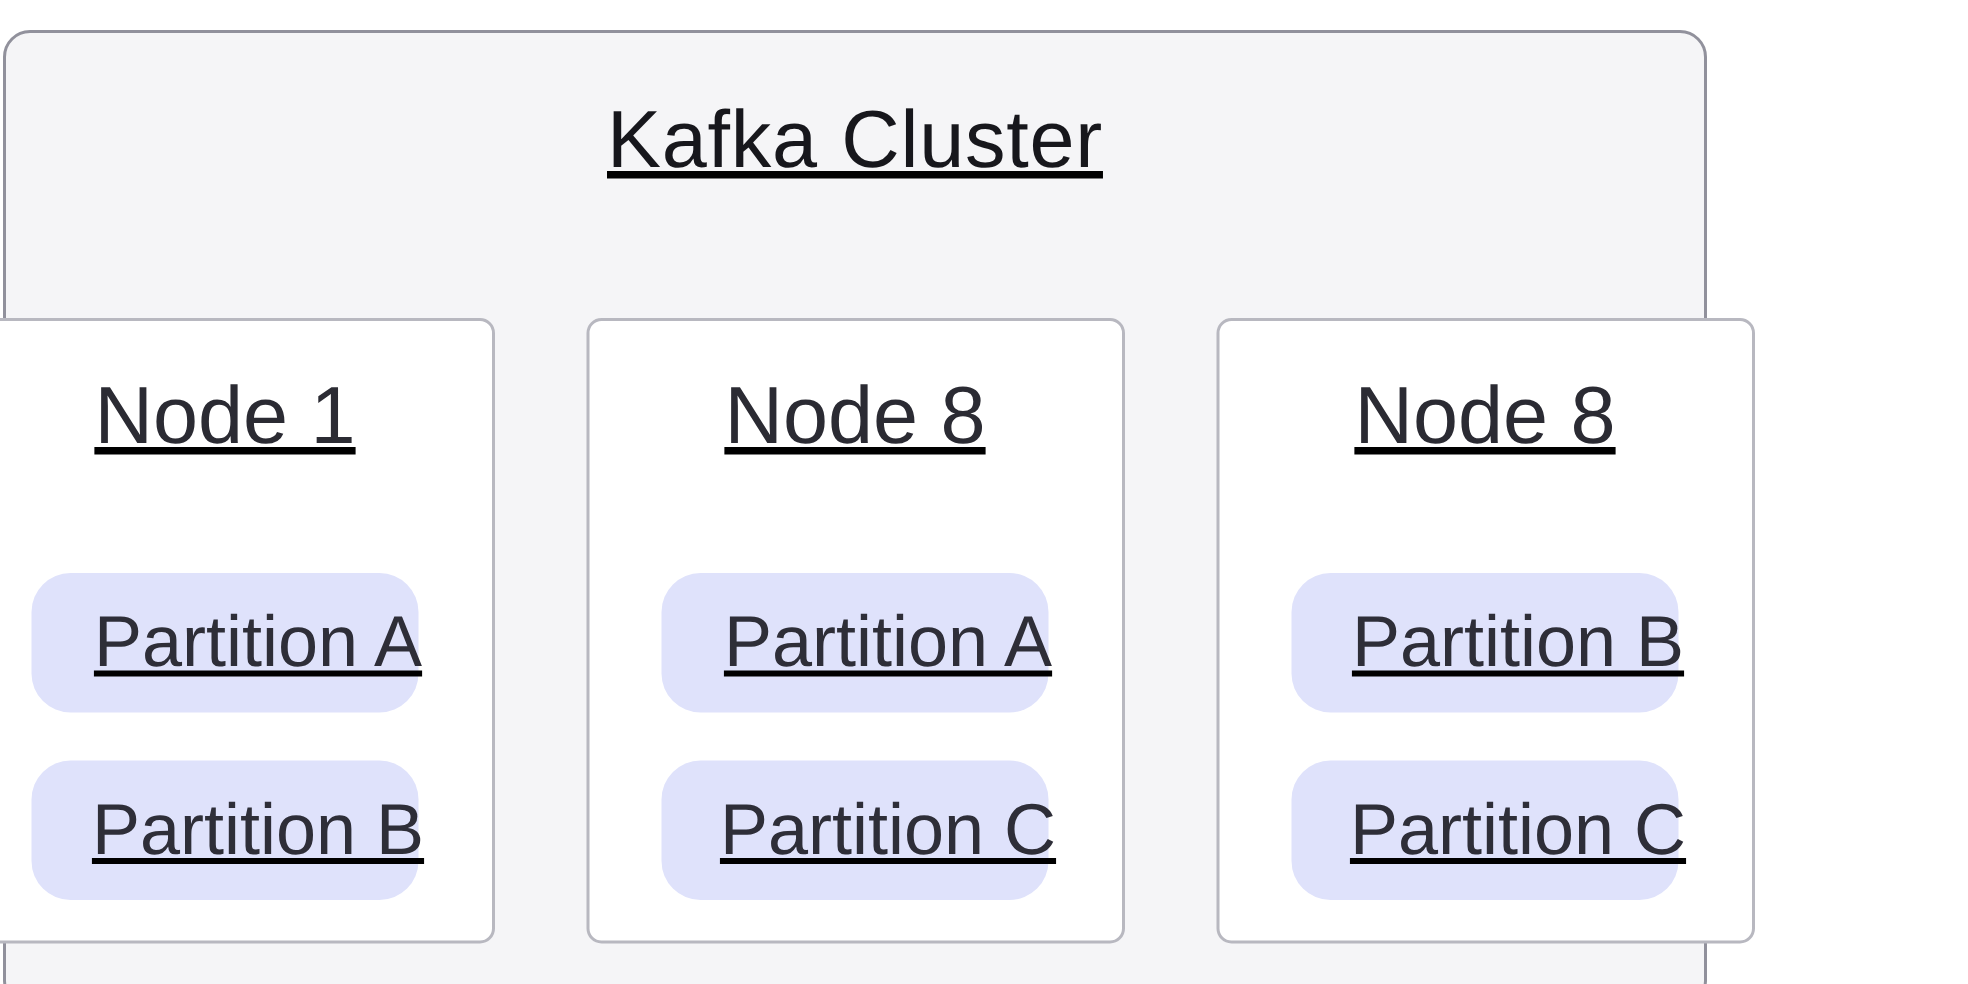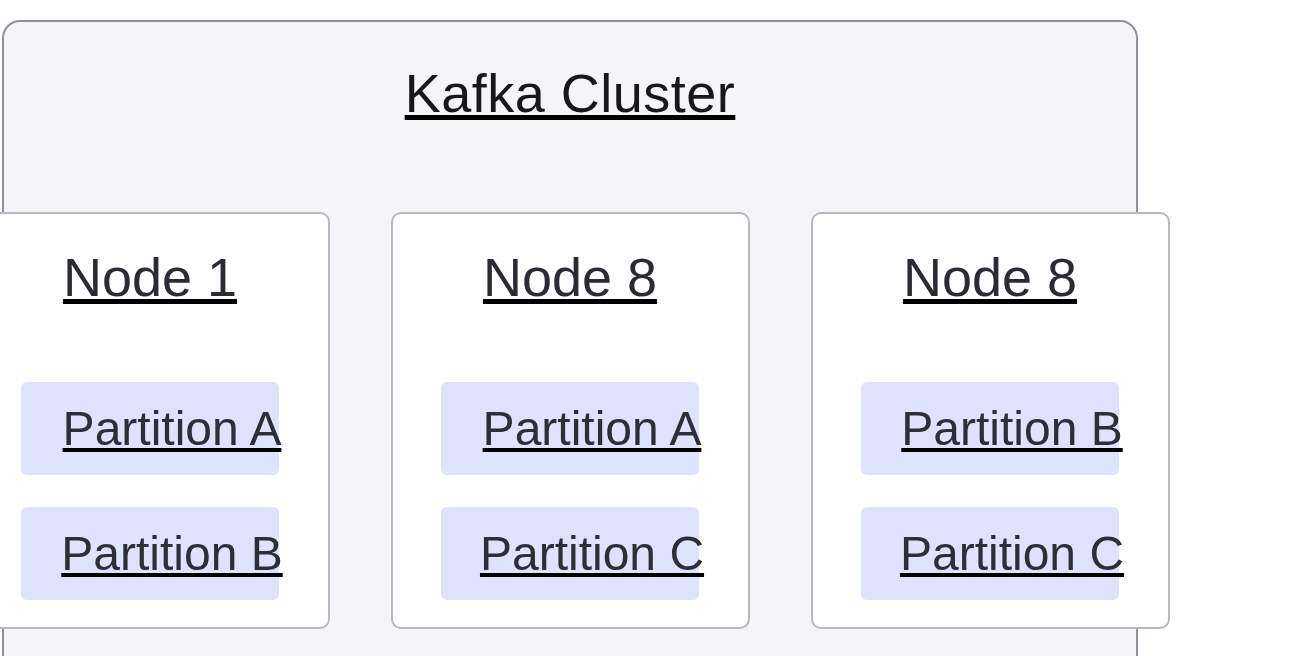--- a/index.html
+++ b/index.html
@@ -69,21 +69,21 @@
     margin-top: 74px;
     display: flex;
     flex-direction: column;
     gap: 32px;
     align-items: center;
   }
   .partition-pill {
     width: 258px;
     height: 93px;
     background: var(--pill-bg);
-    border-radius: 6px;
+    border-radius: 26px;
     display: flex;
     align-items: center;
     justify-content: center;
     font-size: 48px;
     font-weight: 400;
     color: var(--pill-color);
     white-space: nowrap;
     padding-left: 44px;
   }
 </style>

